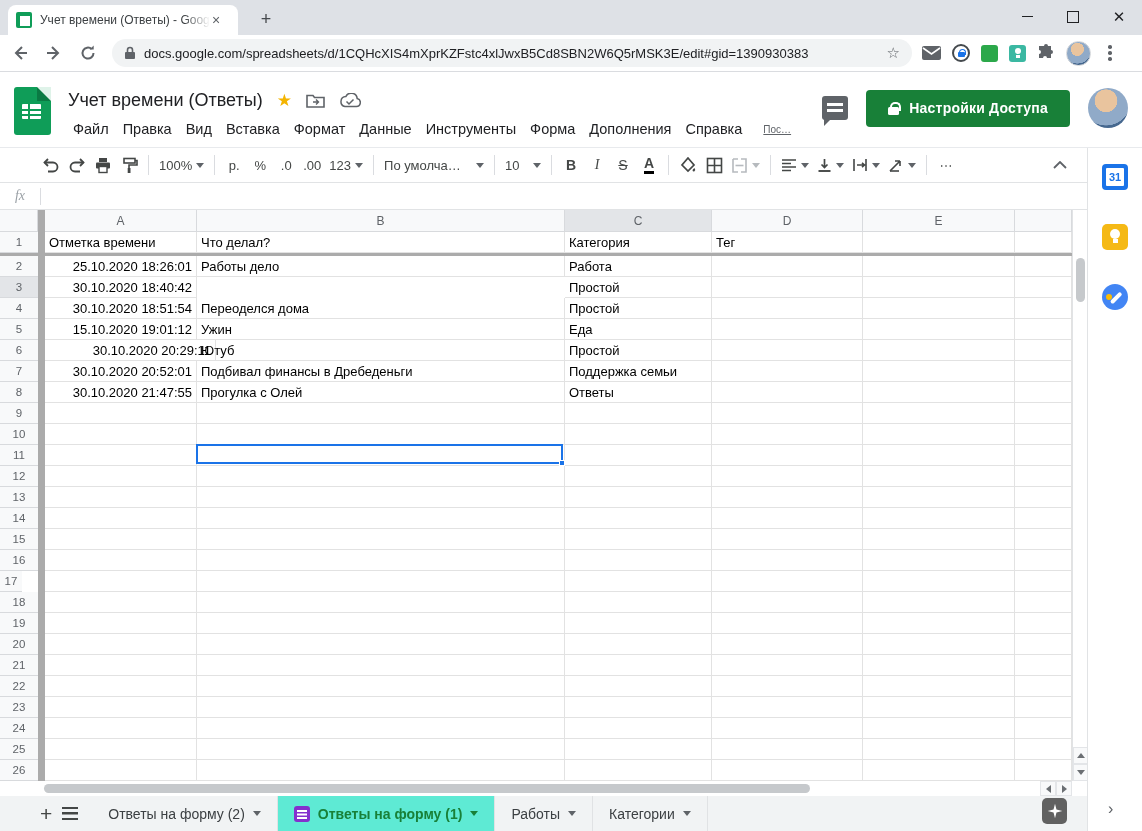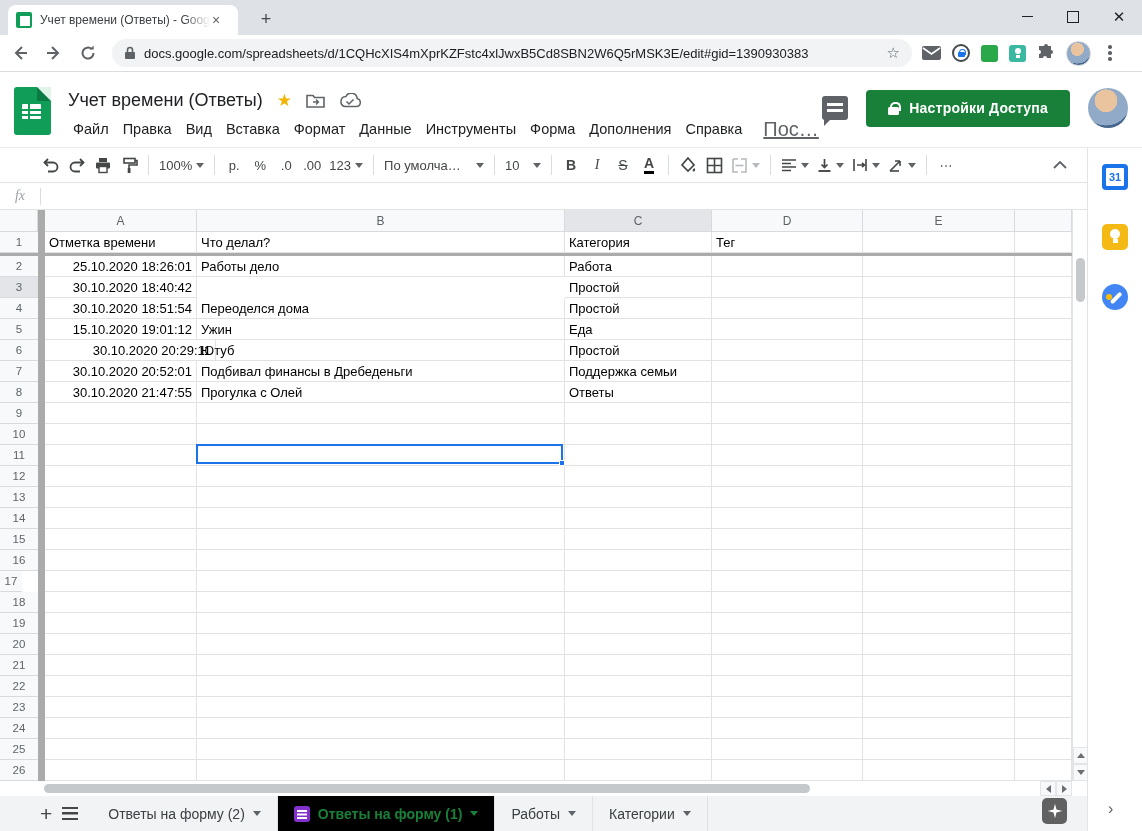--- a/index.html
+++ b/index.html
@@ -58,21 +58,21 @@
     background:
       linear-gradient(#0f9d58,#0f9d58) 0 4.5px/19px 2px no-repeat,
       linear-gradient(#0f9d58,#0f9d58) 0 10px/19px 2px no-repeat,
       linear-gradient(#0f9d58,#0f9d58) 6px 0/2px 15px no-repeat,
       #fff; border-radius:1px; }
   .doc-title-row { position:absolute; left:68px; top:18px; display:flex; align-items:center; gap:14px; }
   .doc-title { font-size:18px; color:#202124; }
   .star-yellow { color:#f4b400; font-size:17px; }
   .menubar { position:absolute; left:66px; top:45px; display:flex; align-items:center; }
   .menubar .menu-item { font-size:14.5px; color:#202124; padding:4px 7px; border-radius:3px; cursor:pointer; }
-  .lastedit { font-size:20px; color:#5f6368; text-decoration:underline; margin-left:14px; white-space:nowrap; }
+  .lastedit { font-size:10px; color:#5f6368; text-decoration:underline; margin-left:14px; white-space:nowrap; }
   .hdr-right { position:absolute; right:14px; top:16px; display:flex; align-items:center; gap:18px; }
   .comment-ic { width:26px; height:24px; background:#5f6368; border-radius:3px; position:relative; }
   .comment-ic::before { content:""; position:absolute; left:5px; top:7px; width:16px; height:2.5px; background:#fff; box-shadow:0 6px 0 #fff; }
   .comment-ic::after { content:""; position:absolute; left:2px; bottom:-6px; border:4px solid transparent; border-top-color:#5f6368; border-left-color:#5f6368; }
   .share-btn { height:37px; background:#188038; border-radius:4px; color:#fff; font-size:14px; font-weight:bold;
     display:flex; align-items:center; padding:0 22px; gap:10px; letter-spacing:.2px; }
   .lock-white { width:11px; height:13px; position:relative; }
   .lock-white::after { content:""; position:absolute; left:0; bottom:0; width:11px; height:8px; background:#fff; border-radius:1.5px; }
   .lock-white::before { content:""; position:absolute; left:2px; top:0; width:7px; height:7px; border:2px solid #fff; border-bottom:none; border-radius:5px 5px 0 0; }
   .avatar-lg { width:40px; height:40px; border-radius:50%;
@@ -125,21 +125,21 @@
   .harr { position:absolute; top:0; width:16px; height:15px; background:#f8f9fa; border:1px solid #e3e5e8; display:flex; align-items:center; justify-content:center; }
   
   .tabbar { position:absolute; left:0; top:796px; width:1087px; height:35px; background:#f1f3f4;
     display:flex; align-items:stretch; }
   .tb-tools { display:flex; align-items:center; gap:10px; padding:0 14px 0 40px; }
   .addsheet { font-size:21px; color:#444746; line-height:1; cursor:pointer; }
   .allsheets { width:16px; height:13px; border-top:2.5px solid #444746; border-bottom:2.5px solid #444746;
     background:linear-gradient(#444746,#444746) center/16px 2.5px no-repeat; cursor:pointer; }
   .stab { display:flex; align-items:center; gap:8px; padding:0 16px; font-size:14px; color:#3c4043;
     border-right:1px solid #e0e2e4; cursor:pointer; white-space:nowrap; }
-  .stab.active { background:#000000; color:#188038; font-weight:bold; }
+  .stab.active { background:#5eead4; color:#188038; font-weight:bold; }
   .stab .caret { border-top-color:#5f6368; }
   .stab.active .caret { border-top-color:#188038; }
   .form-ic { width:16px; height:16px; background:#8430ce; border-radius:3px; position:relative; }
   .form-ic::after { content:""; position:absolute; left:3px; top:4px; width:10px; height:2px; background:#fff;
     box-shadow:0 3.5px 0 #fff, 0 7px 0 #fff; }
   .explore-btn { position:absolute; left:1042px; top:2px; width:25px; height:26px; background:#616161; border-radius:5px;
     display:flex; align-items:center; justify-content:center; cursor:pointer; }
   
   .sidepanel { position:absolute; left:1087px; top:148px; width:55px; height:683px; background:#fff; border-left:1px solid #e1e3e5; }
   .sp-ic { position:absolute; left:14px; width:26px; height:26px; cursor:pointer; }

